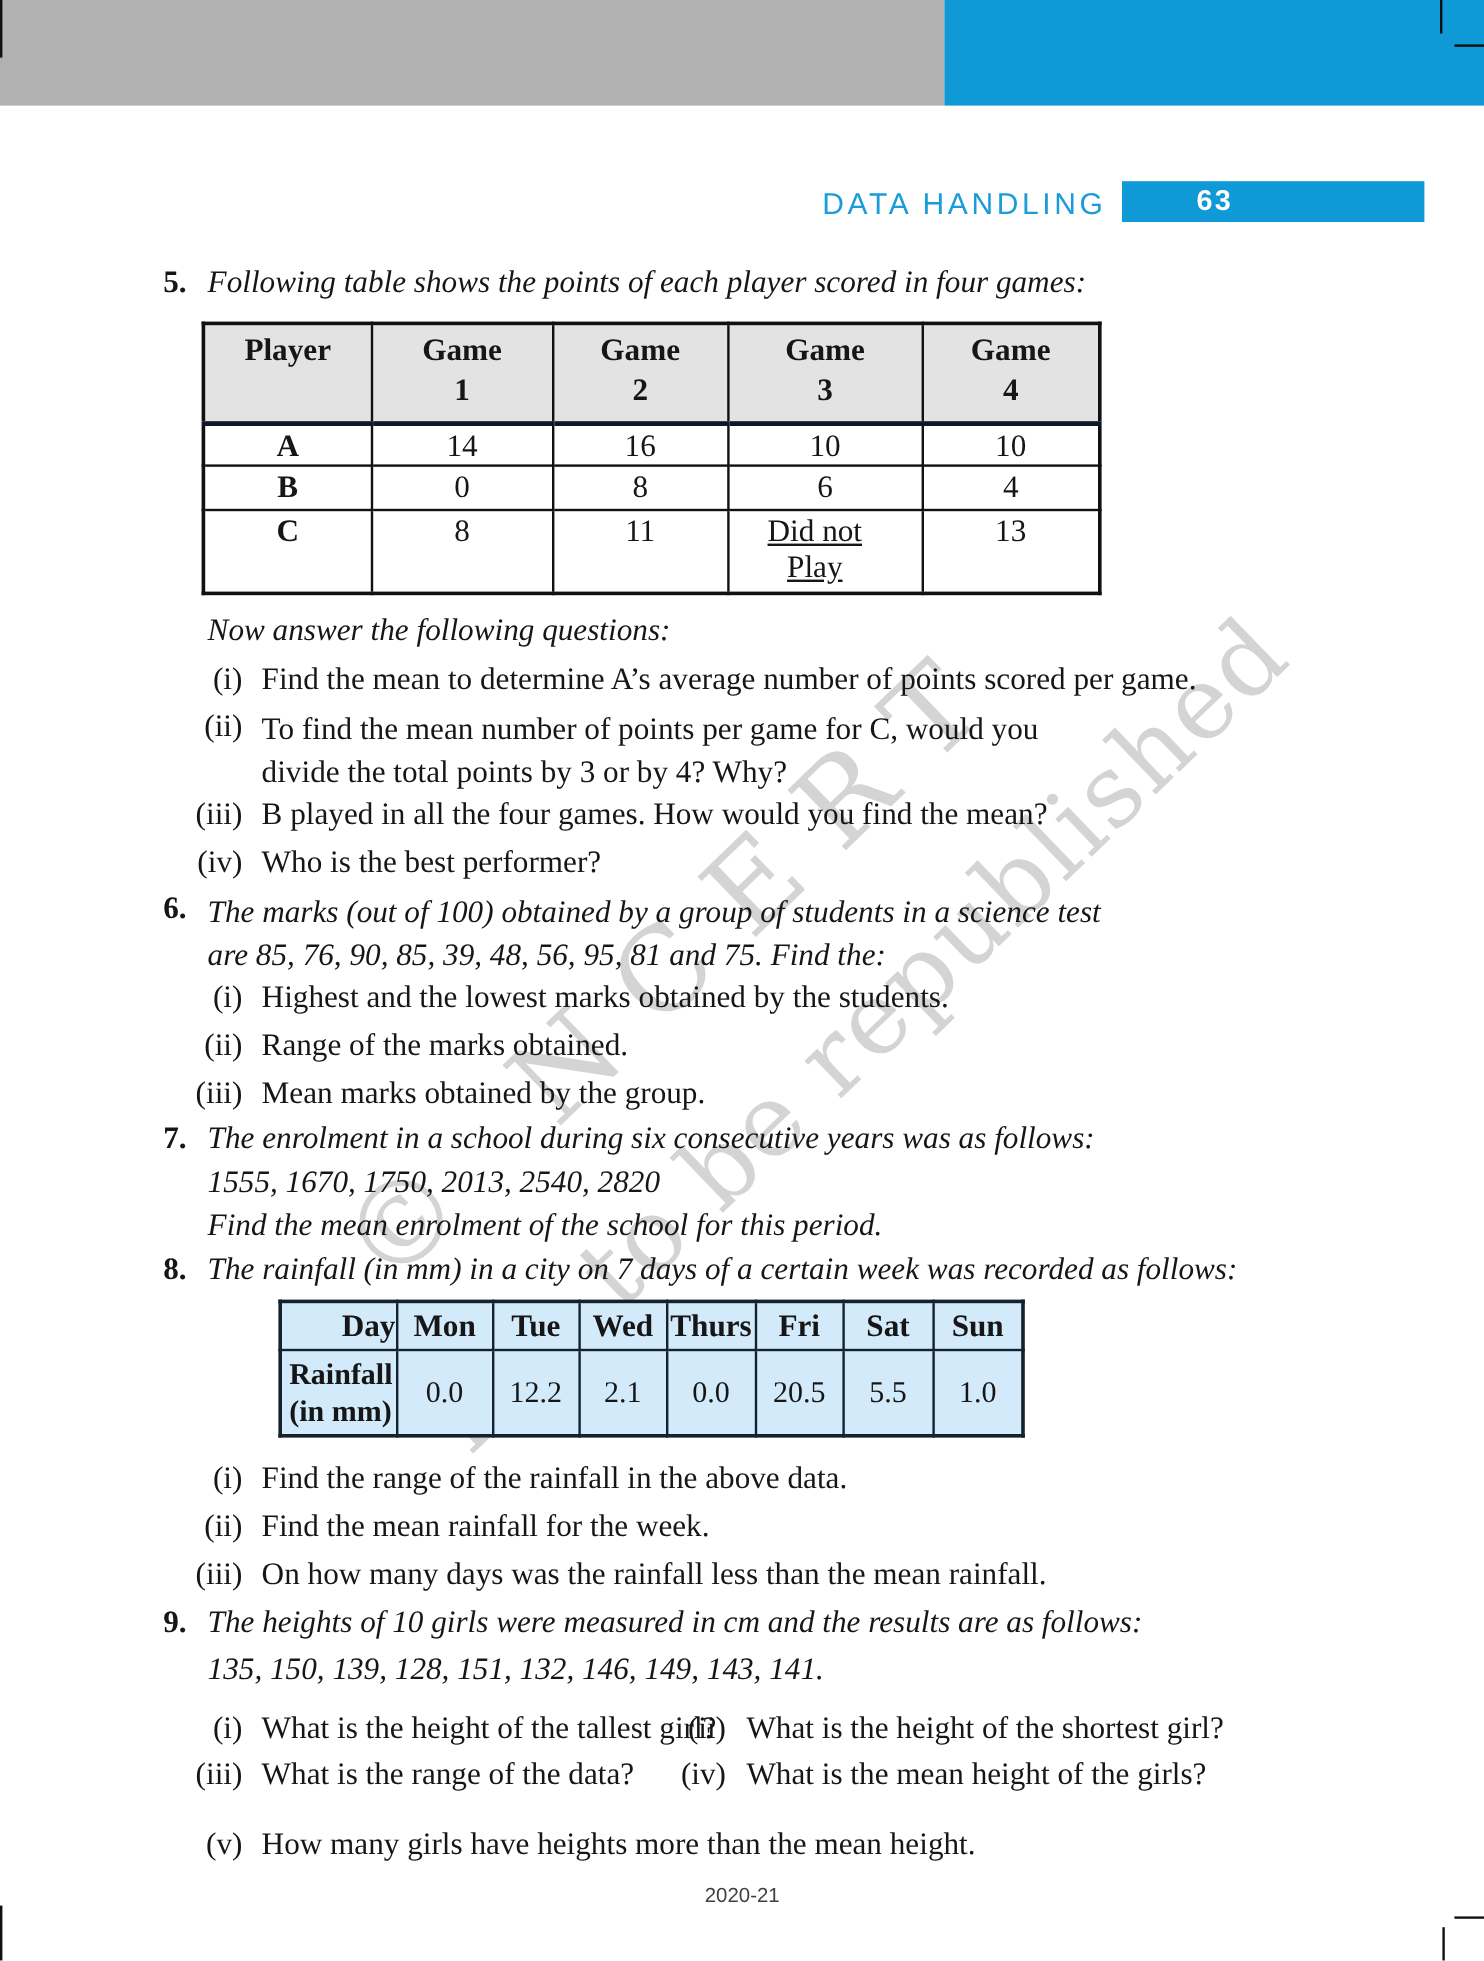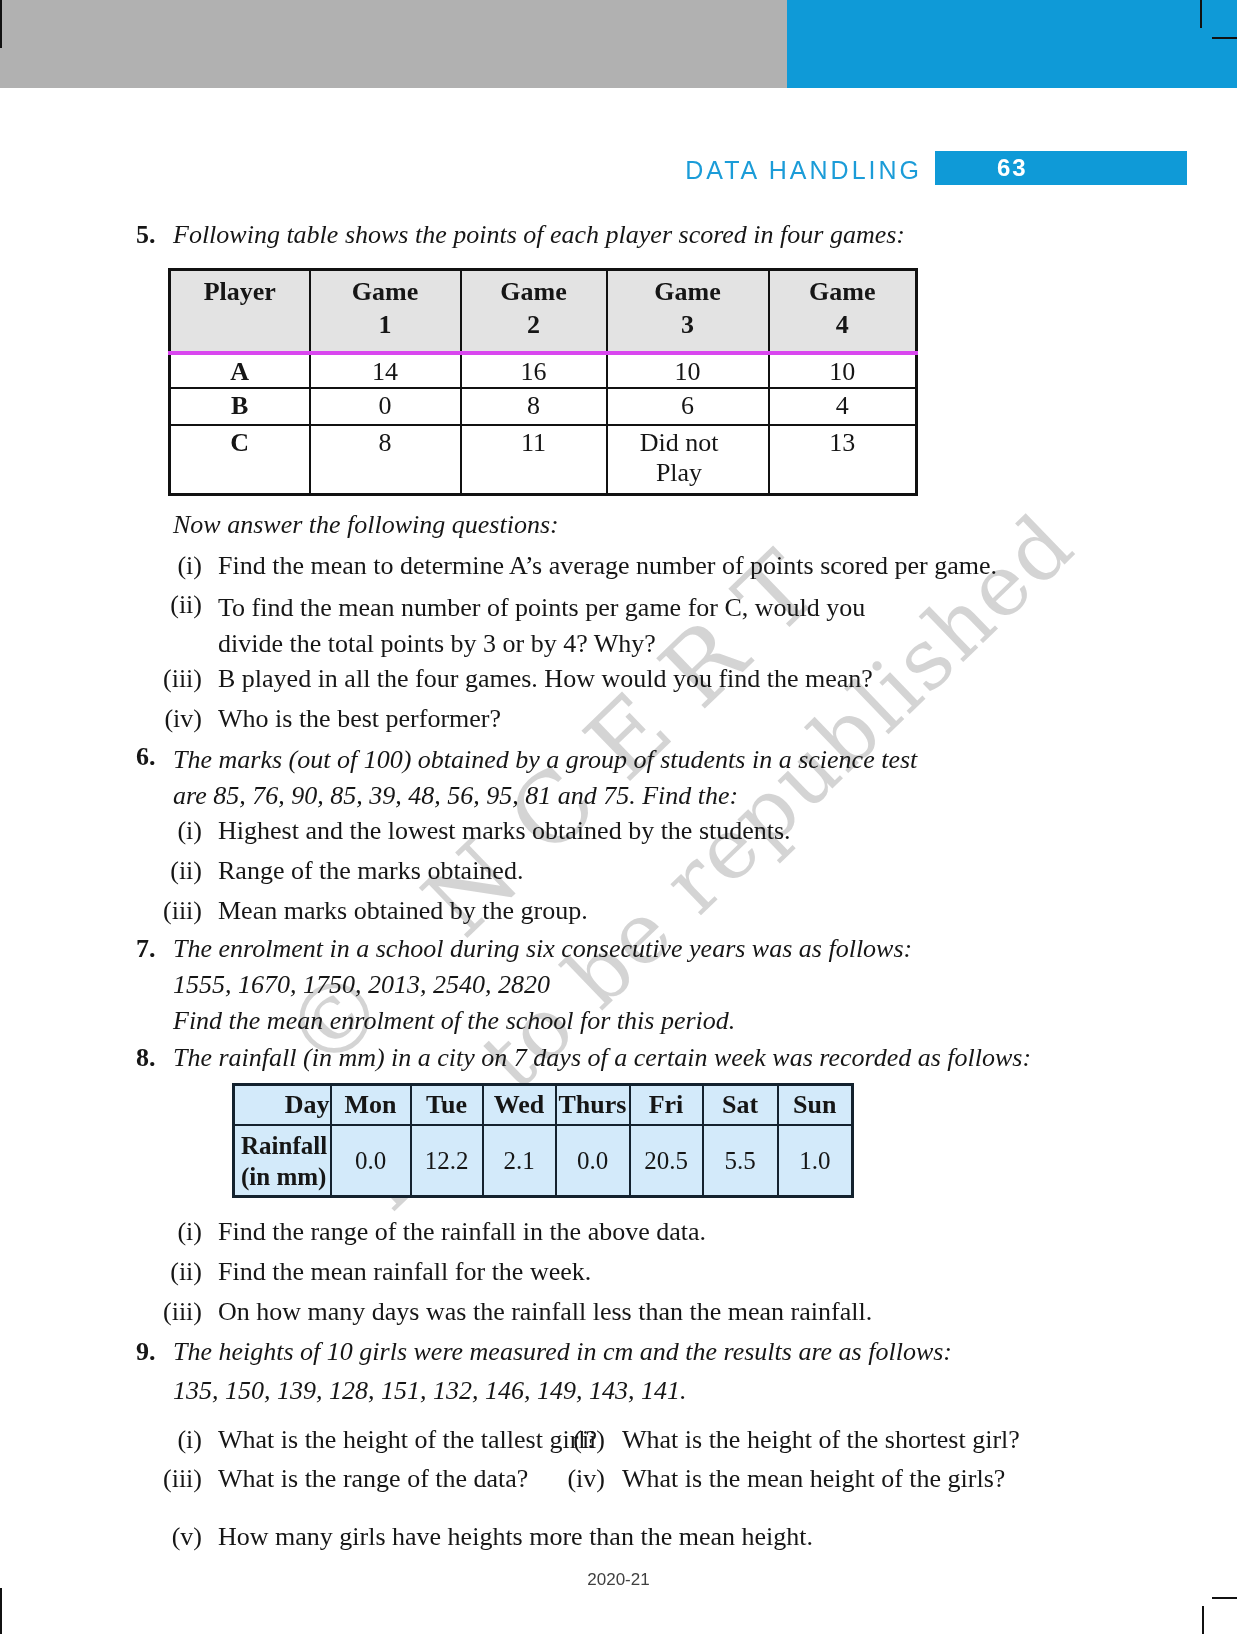--- a/index.html
+++ b/index.html
@@ -29,21 +29,21 @@
   .rn{position:absolute;left:130px;width:72px;text-align:right;font-size:26px;}
   .tx{position:absolute;left:218px;font-size:26px;}
   .rn2{position:absolute;left:505px;width:100px;text-align:right;font-size:26px;}
   .tx2{position:absolute;left:622px;font-size:26px;}
   .wrapblock{line-height:36px;}
   
   .scores{position:absolute;left:168px;top:268px;border-collapse:collapse;table-layout:fixed;
           font-size:26px;background:#fff;}
   .scores td,.scores th{border:2px solid #111;text-align:center;padding:0;}
   .scores thead th{background:#e3e3e3;height:74px;vertical-align:top;padding-top:6px;
-          border-bottom:4px solid #d946ef;font-weight:bold;}
+          border-bottom:4px solid #0f172a;font-weight:bold;}
   .scores thead .h2line{line-height:36px;}
   .scores tbody td{vertical-align:top;padding-top:2px;}
   .scores tbody td:first-child{font-weight:bold;}
   .scores{border:3px solid #111;}
   
   .rain{position:absolute;left:232px;top:1083px;border-collapse:collapse;table-layout:fixed;
         font-size:25px;border:3px solid #14222e;}
   .rain td,.rain th{border:2px solid #14222e;background:#d3eafa;padding:0;}
   .rain thead th{height:38px;font-weight:bold;text-align:center;vertical-align:middle;font-size:26px;}
   .rain thead th.dayh{text-align:right;padding-left:8px;}
@@ -127,21 +127,21 @@
           <td>B</td>
           <td>0</td>
           <td>8</td>
           <td>6</td>
           <td>4</td>
         </tr>
         <tr style="height:69px;">
           <td>C</td>
           <td>8</td>
           <td>11</td>
-          <td style="padding:2px 37px 0 20px;">Did not Play</td>
+          <td style="padding:2px 37px 0 20px;text-decoration:underline;">Did not Play</td>
           <td>13</td>
         </tr>
       </tbody>
     </table>
 
     <span class="qt" style="top:510px;">Now answer the following questions:</span>
 
     <span class="rn" style="top:551px;">(i)</span>
     <span class="tx" style="top:551px;">Find the mean to determine A’s average number of points scored per game.</span>
 

